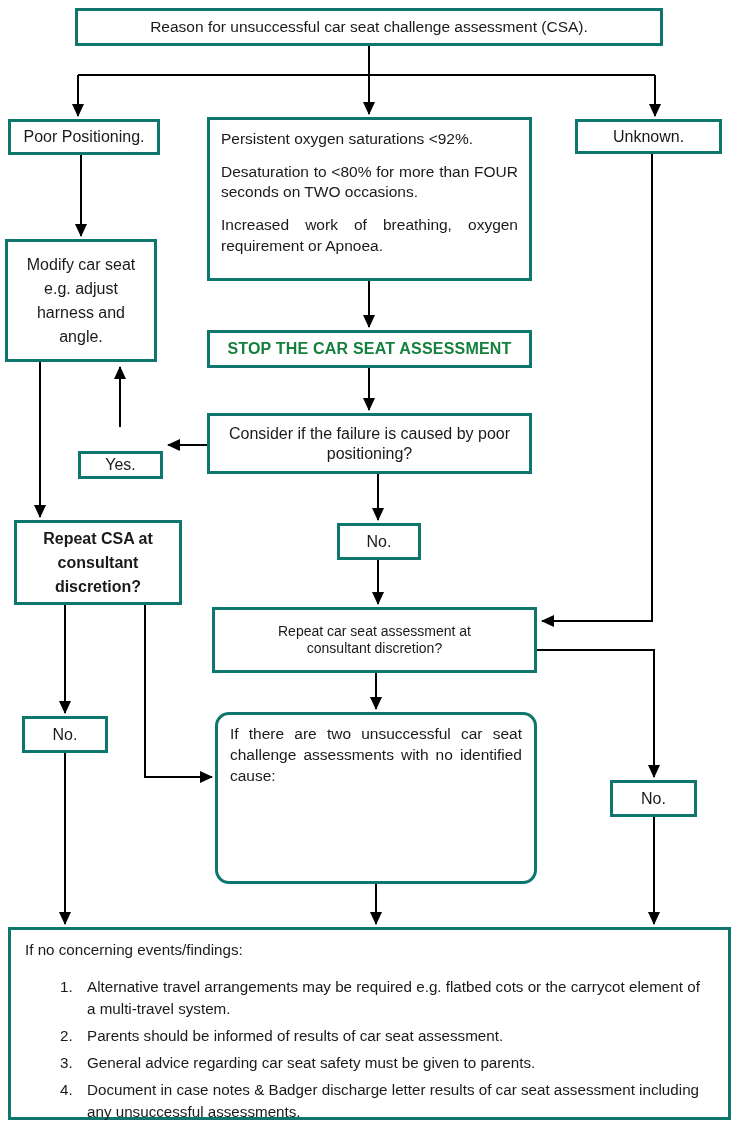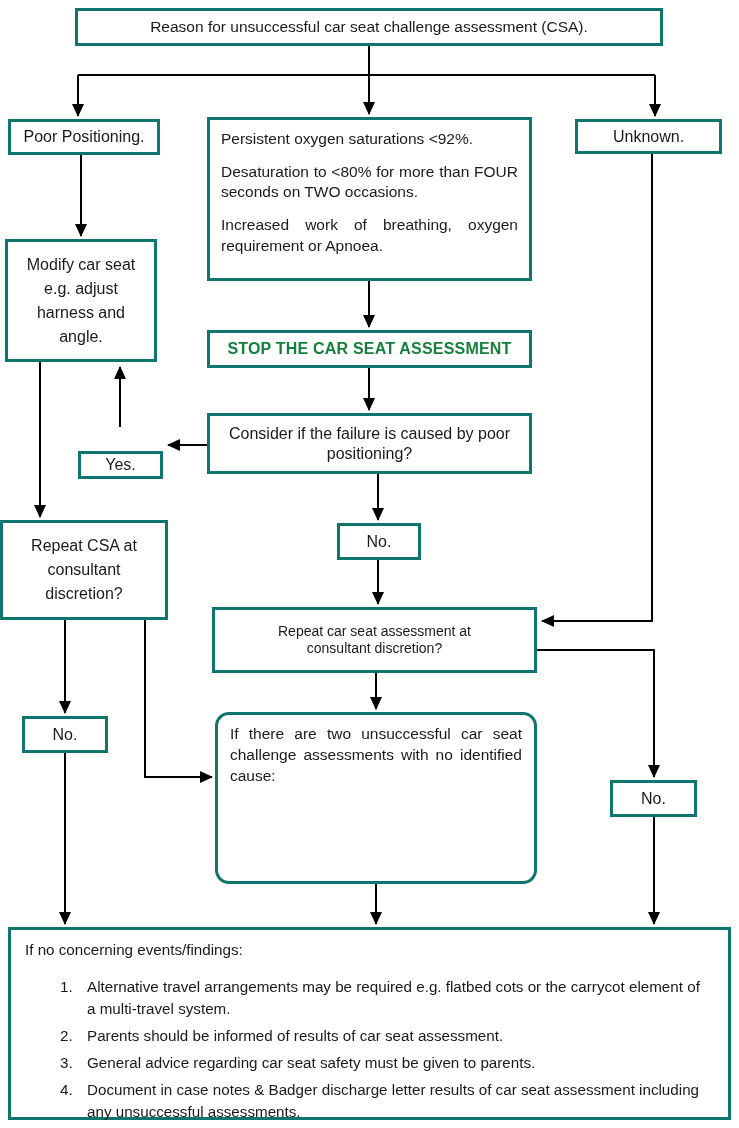--- a/index.html
+++ b/index.html
@@ -168,21 +168,21 @@
   </div>
 
   <div class="box" style="left:207px; top:413px; width:325px; height:61px;">
     <span style="max-width:300px; display:inline-block;">Consider if the failure is caused by poor positioning?</span>
   </div>
 
   <div class="box small" style="left:337px; top:523px; width:84px; height:37px;">
     <span>No.</span>
   </div>
 
-  <div class="box multiline" style="left:0; top:520px; width:168px; height:100px; line-height:1.5;">
+  <div class="box multiline" style="left:14px; top:520px; width:168px; height:85px; line-height:1.5;font-weight:bold;">
     <div>
       <span>Repeat CSA at</span>
       <span>consultant</span>
       <span>discretion?</span>
     </div>
   </div>
 
   <div class="box" style="left:212px; top:607px; width:325px; height:66px; font-size:14px;">
     <span class="constrain-250">Repeat car seat assessment at consultant discretion?</span>
   </div>

